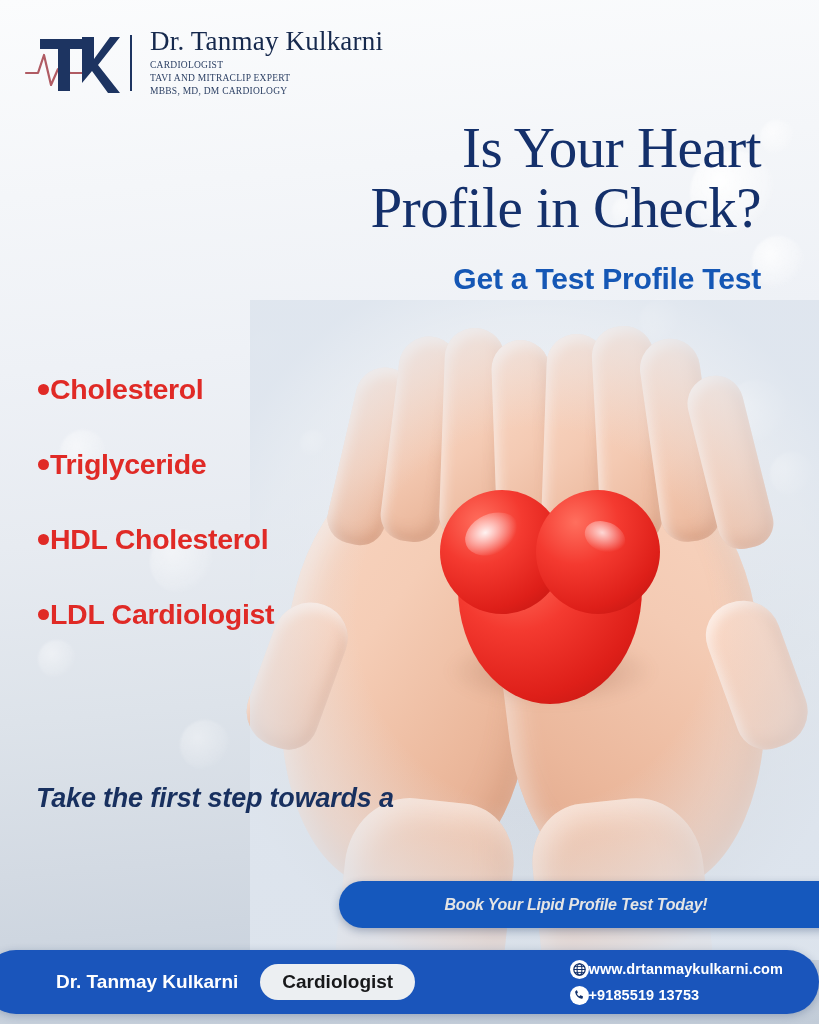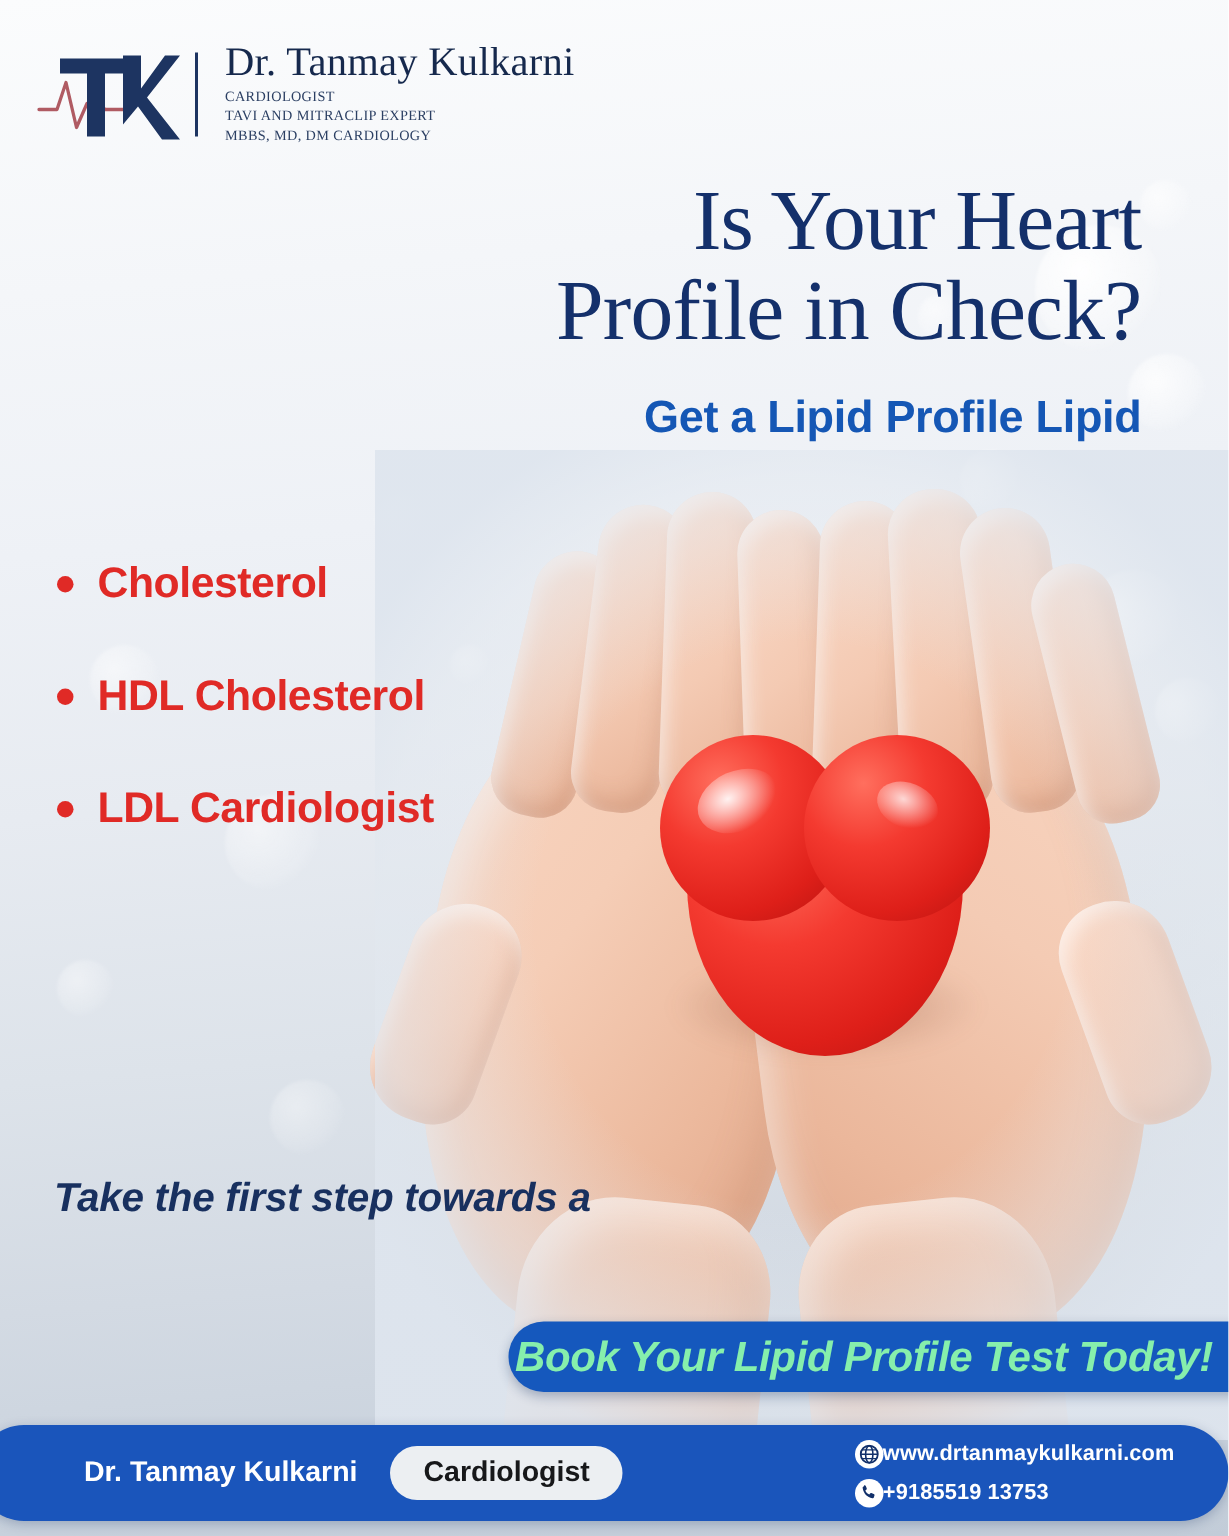--- a/index.html
+++ b/index.html
@@ -228,21 +228,21 @@
   
   .bullets {
     position: absolute;
     left: 38px;
     top: 352px;
     width: 400px;
   }
   .bullet-row {
     display: flex;
     align-items: center;
-    gap: 16px;
+    gap: 1px;
     height: 75px;
   }
   .dot {
     width: 11px; height: 11px;
     border-radius: 50%;
     background: #e02a26;
     flex: 0 0 auto;
   }
   .bullet-label {
     font-size: 28.5px;
@@ -276,22 +276,22 @@
     background: #1558bd;
     border-radius: 26px 0 0 26px;
     box-shadow: 0 3px 8px rgba(10,40,90,.3);
     display: flex;
     align-items: center;
     justify-content: center;
     padding-right: 26px;
     box-sizing: border-box;
   }
   .cta-label {
-    color: #86efac;
-    font-size: 28px;
+    color: #e5e5e5;
+    font-size: 16px;
     font-weight: bold;
     font-style: italic;
     letter-spacing: -.2px;
     white-space: nowrap;
   }
 
   
   .footer {
     position: absolute;
     left: -16px;
@@ -414,26 +414,30 @@
         <div>TAVI AND MITRACLIP EXPERT</div>
         <div>MBBS, MD, DM CARDIOLOGY</div>
       </div>
     </div>
   </div>
 
   <div class="headline">
     <div>Is Your Heart</div>
     <div>Profile in Check?</div>
   </div>
-  <div class="subhead">Get a Lipid Profile Lipid</div>
+  <div class="subhead">Get a Test Profile Test</div>
 
   <div class="bullets">
     <div class="bullet-row">
       <span class="dot"></span>
       <span class="bullet-label">Cholesterol</span>
+    </div>
+    <div class="bullet-row">
+      <span class="dot"></span>
+      <span class="bullet-label">Triglyceride</span>
     </div>
     <div class="bullet-row">
       <span class="dot"></span>
       <span class="bullet-label">HDL Cholesterol</span>
     </div>
     <div class="bullet-row">
       <span class="dot"></span>
       <span class="bullet-label">LDL Cardiologist</span>
     </div>
   </div>

